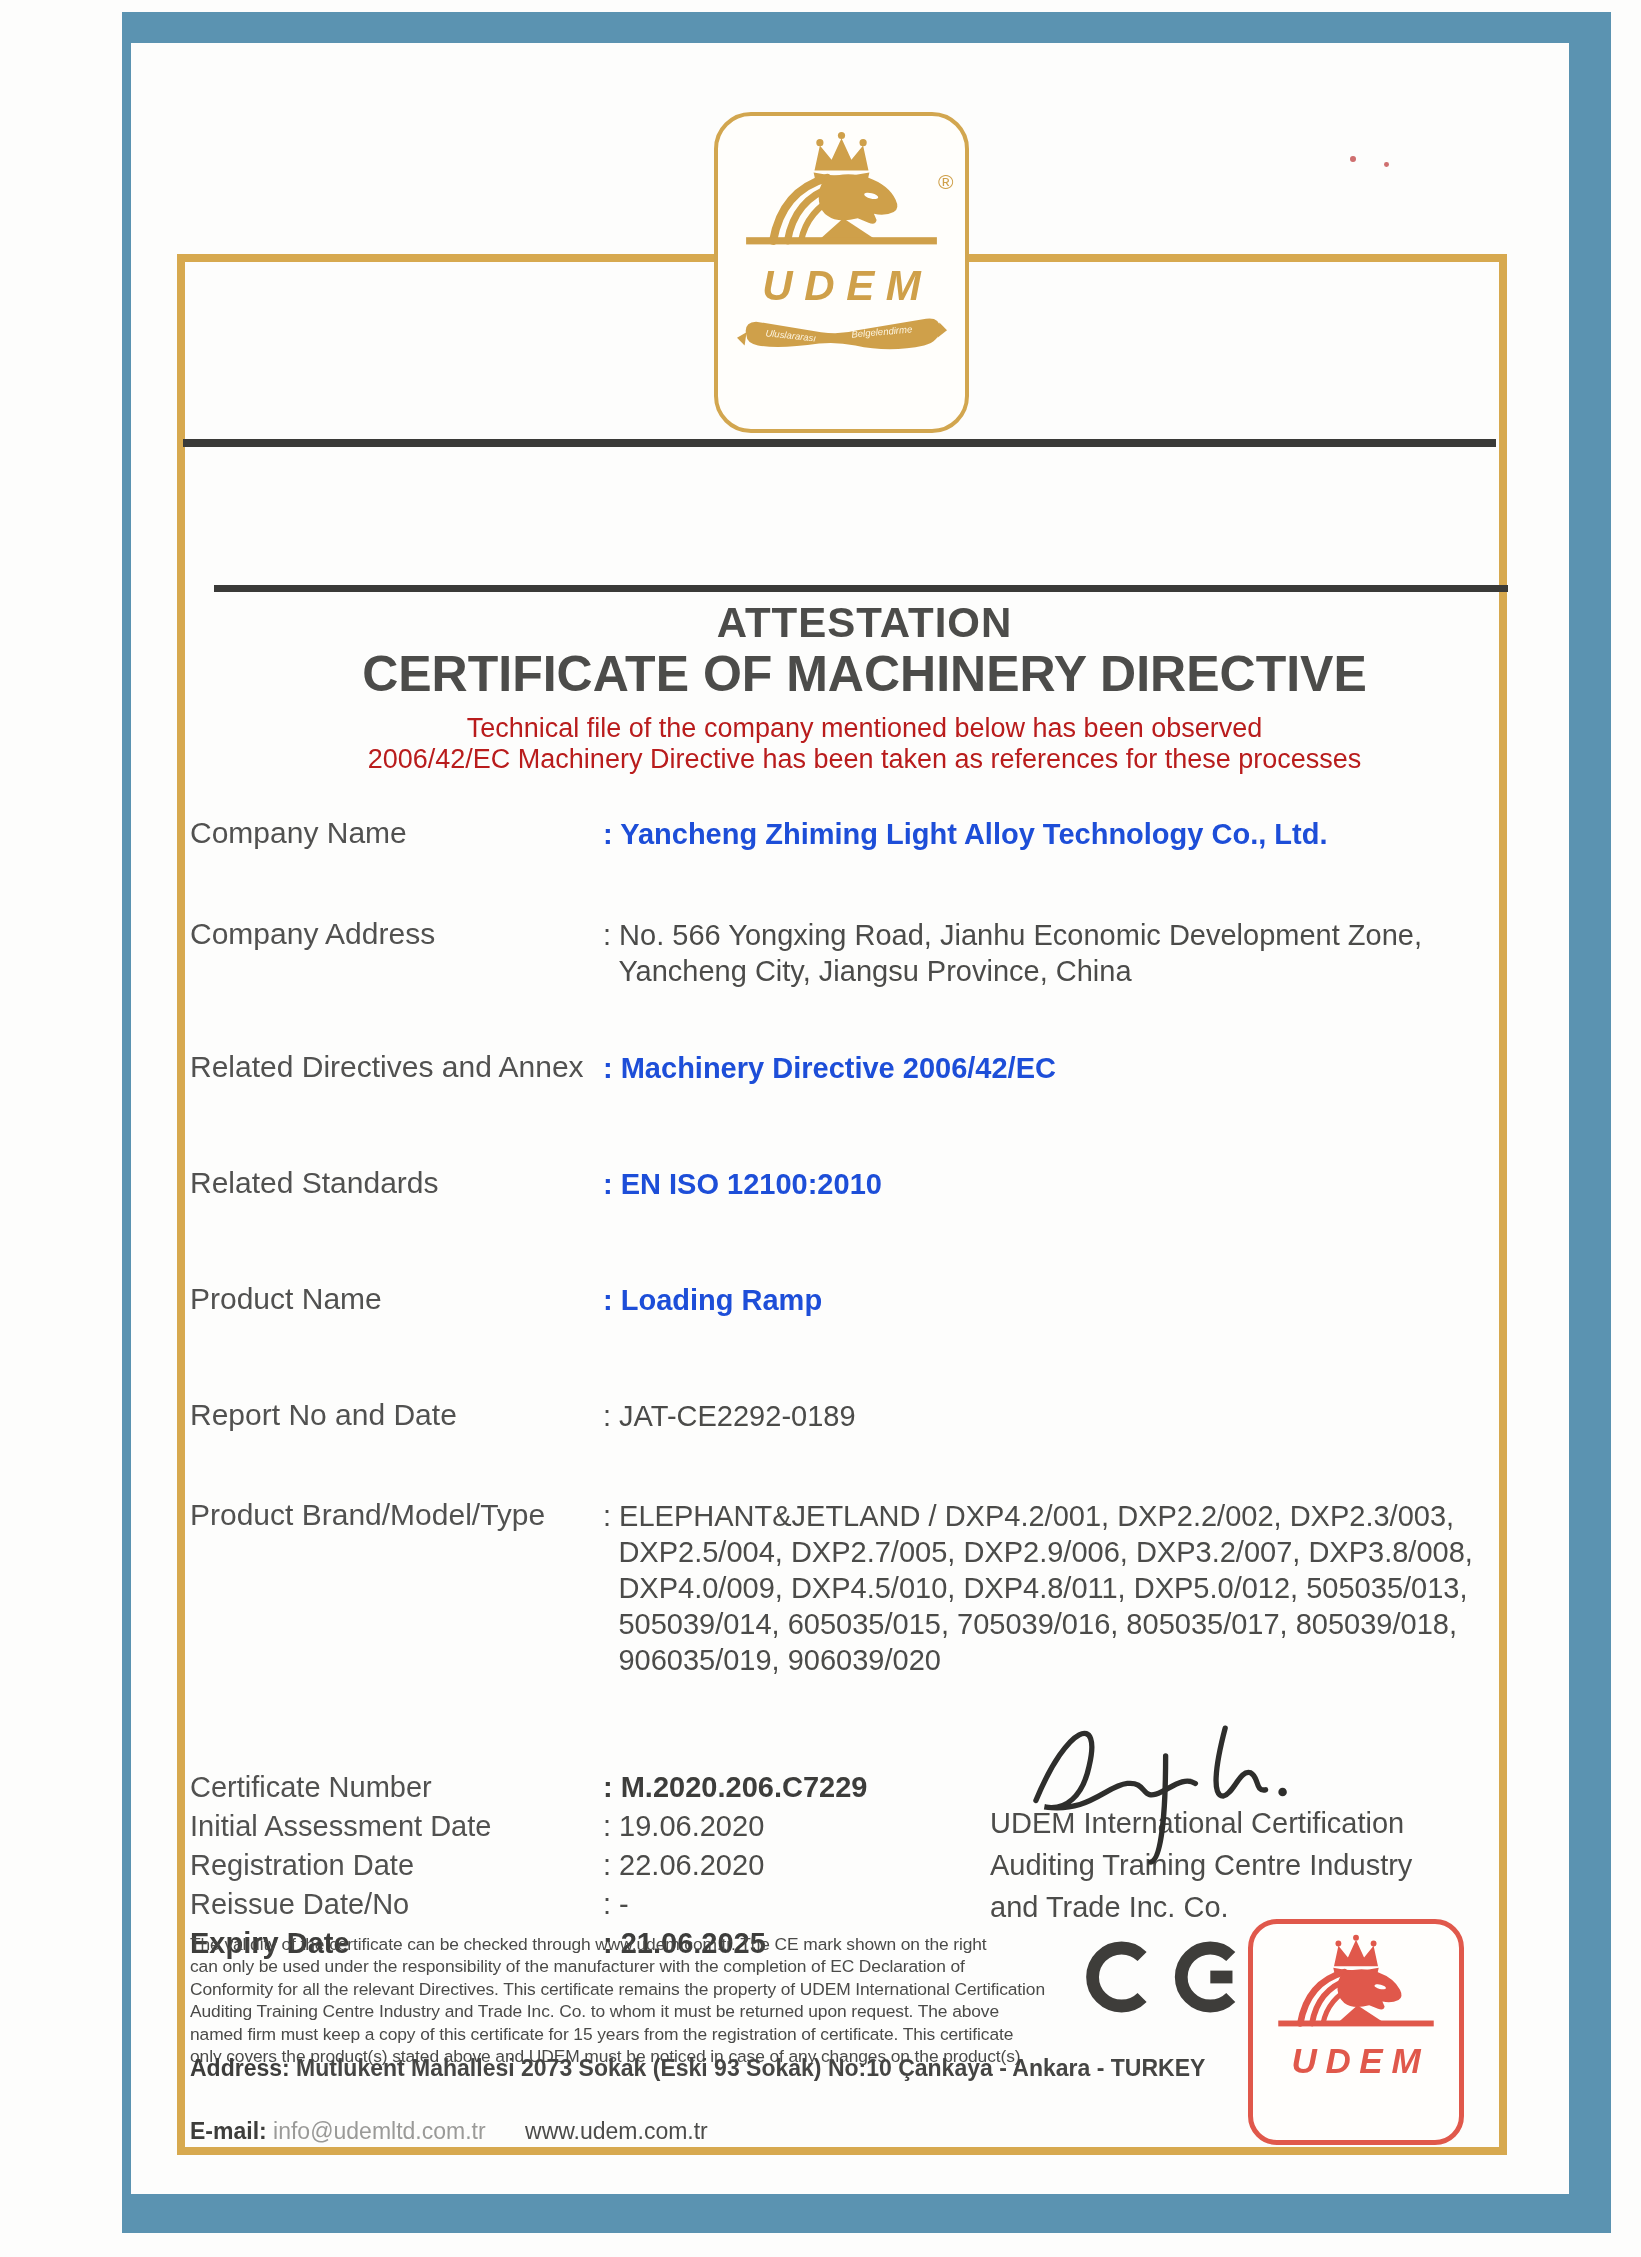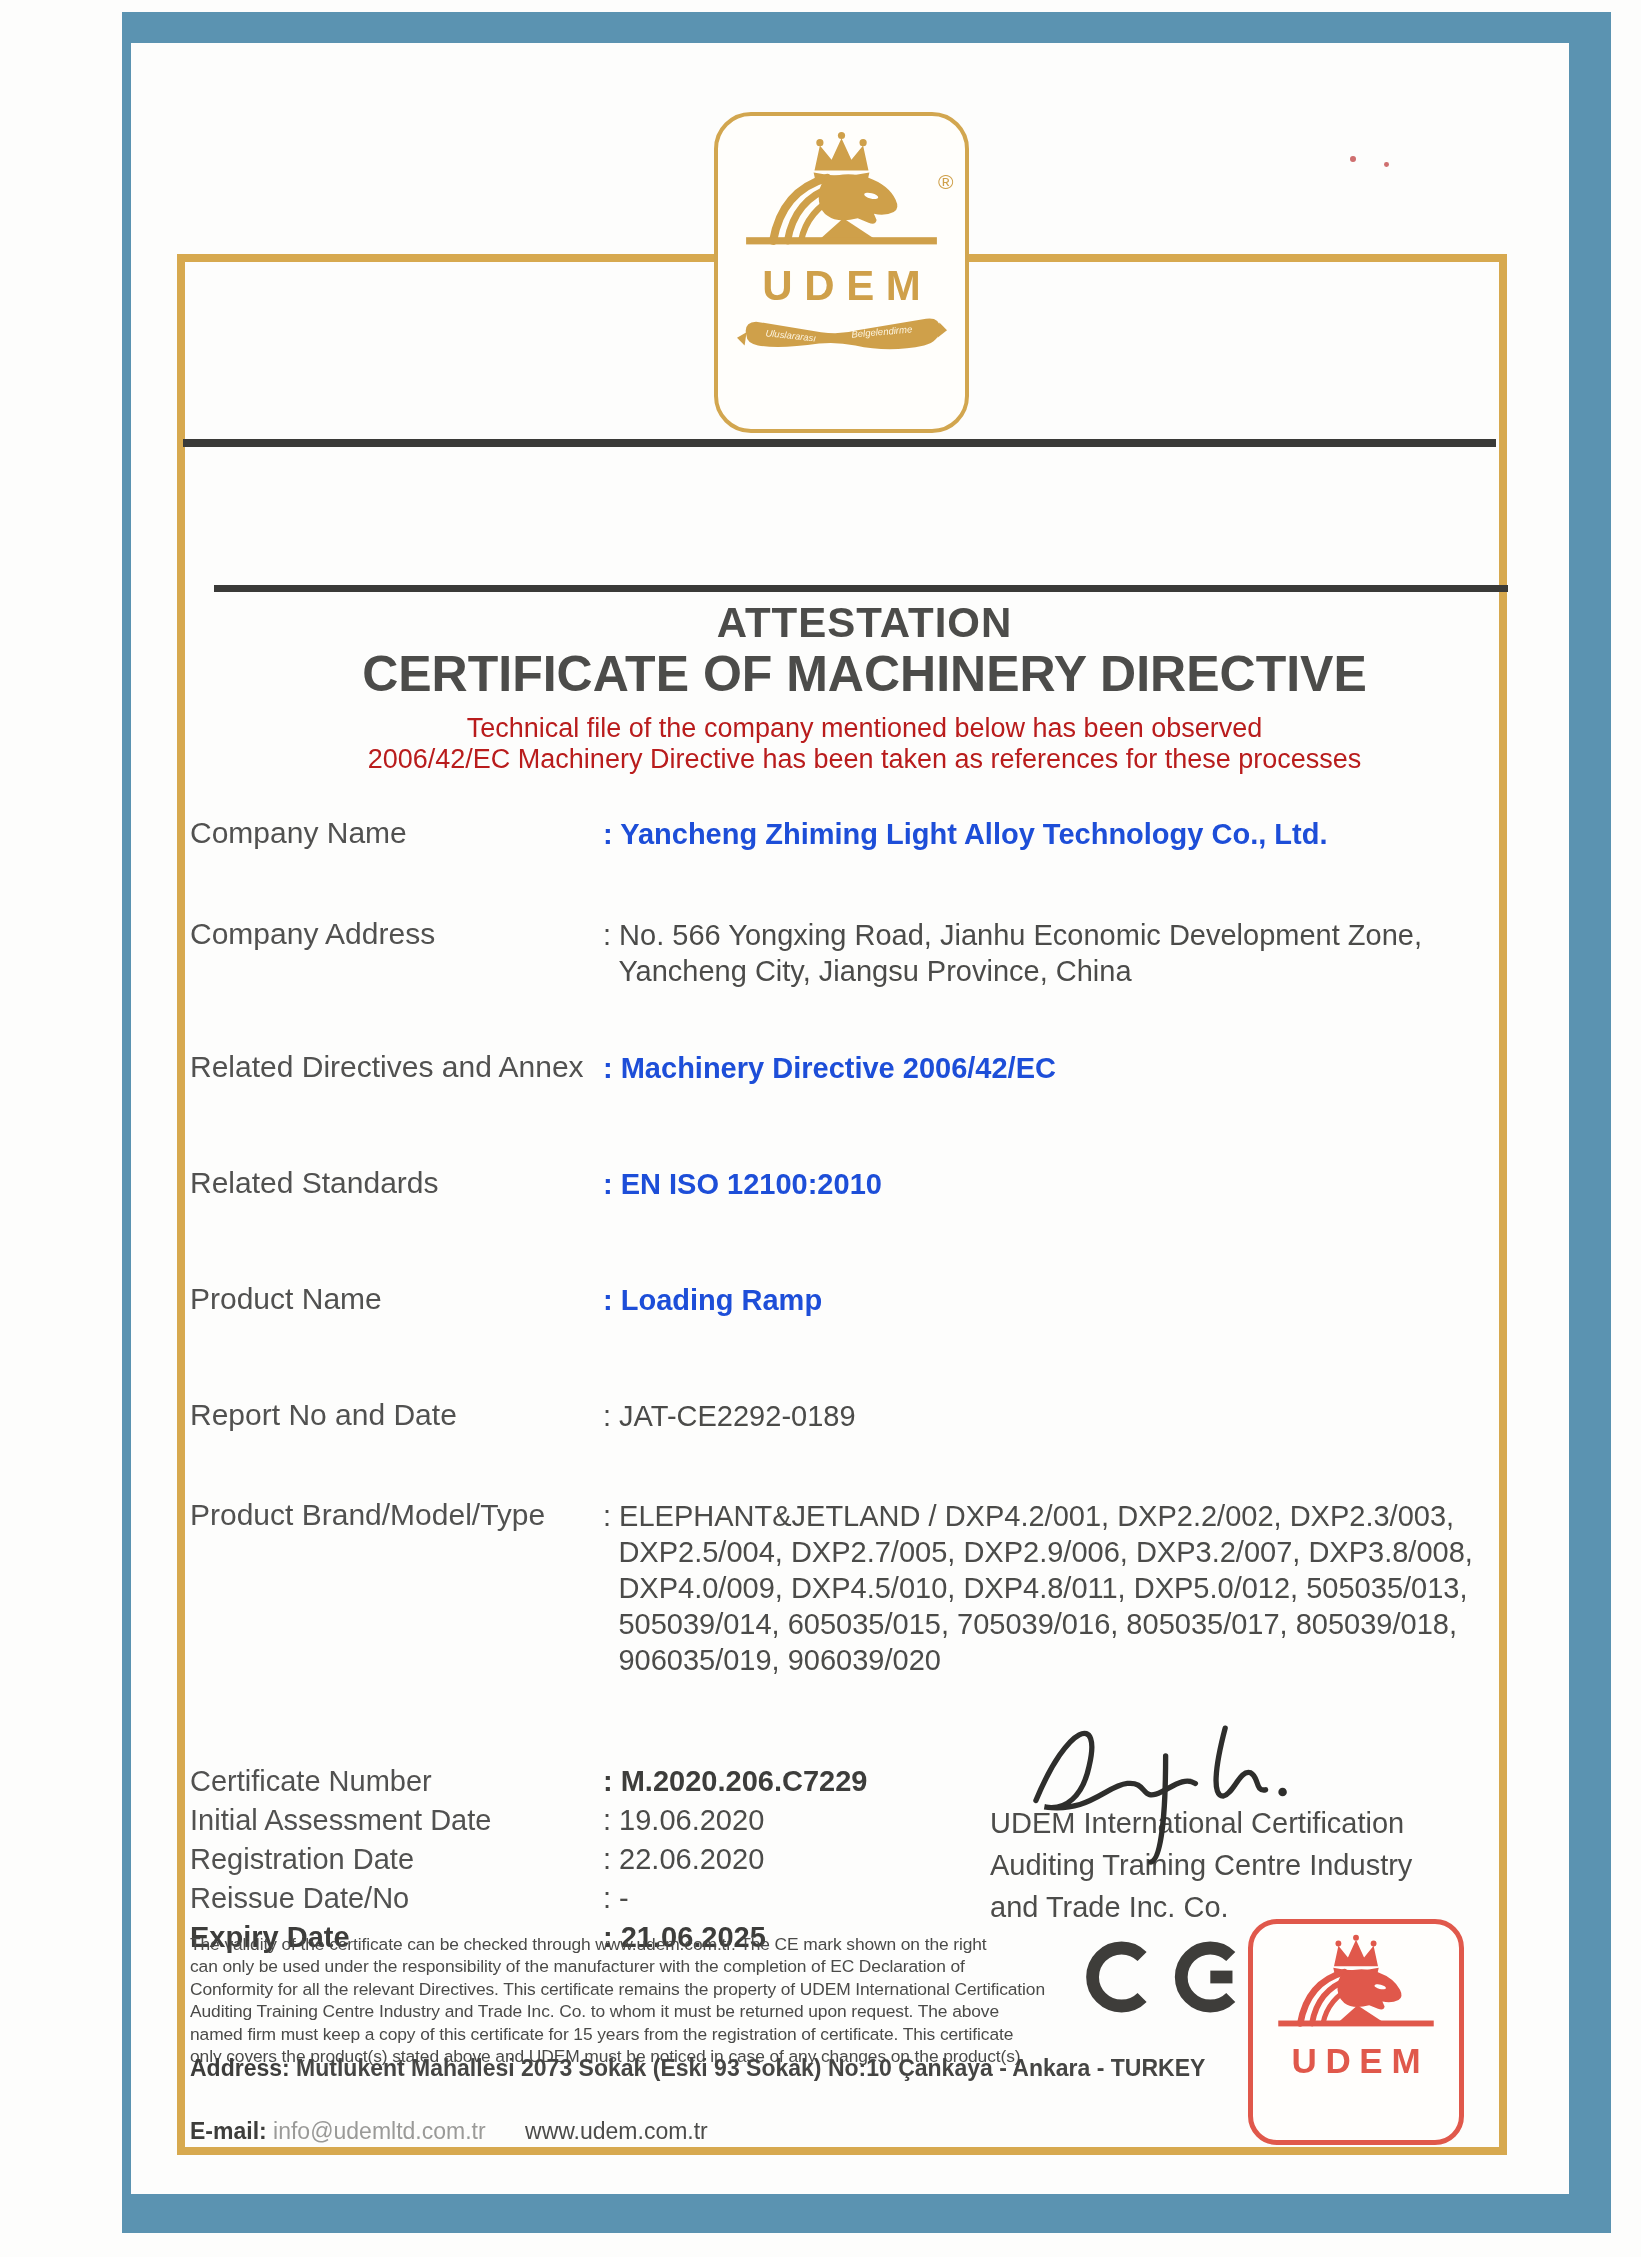--- a/index.html
+++ b/index.html
@@ -10,21 +10,21 @@
   .blue-frame{position:absolute;left:122px;top:11.6px;width:1489px;height:2221px;box-sizing:border-box;
               border-style:solid;border-color:#5b93b1;border-width:31px 42px 39px 9.7px;}
   .gold-frame{position:absolute;left:177px;top:254px;width:1330px;height:1901px;box-sizing:border-box;
               border:8.7px solid #d7a94f;}
 
   
   .logo-box{position:absolute;left:714px;top:112px;width:255px;height:321px;box-sizing:border-box;
             border:4.8px solid #d2a64f;border-radius:37px;background:#fffefb;z-index:3;text-align:center;color:#cfa04a;}
   .logo-box .lion{display:block;margin:15.4px auto 0;width:199px;height:135px;}
   .brand-word{font-weight:700;font-size:42px;letter-spacing:11.6px;color:#cfa04a;line-height:39px;
-              padding-left:11.6px;}
+              padding-left:11.6px;font-style:italic;}
   .reg-mark{position:absolute;right:11.6px;top:54px;font-size:21px;color:#cfa04a;}
   .ribbon-svg{display:block;margin:3.9px auto 0;width:210px;height:52px;}
   .ribbon-svg text{font-size:10px;font-style:italic;fill:#fdf4df;font-family:"Liberation Sans",sans-serif;}
 
   
   .rule-top{position:absolute;left:183px;top:439px;width:1313px;height:7.7px;background:#3a3a38;}
   .rule-bottom{position:absolute;left:214px;top:585px;width:1294px;height:6.8px;background:#3a3a38;}
   .cert-title{position:absolute;left:183px;top:450px;width:1313px;text-align:center;
               font-family:"Liberation Serif",serif;font-weight:700;font-size:108px;line-height:126px;
               letter-spacing:43px;padding-left:19.3px;box-sizing:border-box;color:#3b3b39;white-space:nowrap;}
@@ -37,21 +37,21 @@
 
   
   .frow{position:absolute;left:0;width:1641px;}
   .flabel{position:absolute;left:190px;font-size:30px;color:#515150;white-space:nowrap;}
   .fvalue{position:absolute;left:603px;width:898px;font-size:29px;line-height:36px;color:#4b4b49;}
   .fvalue.bold{font-weight:700;color:#1d4ed8;}
   .fvalue .cont{padding-left:15.4px;}
 
   
   .cert-block{position:absolute;left:190px;top:1765px;width:1072px;}
-  .crow{display:flex;height:39px;align-items:flex-start;}
+  .crow{display:flex;height:39px;align-items:flex-end;}
   .clabel{width:413px;font-size:29px;color:#515150;}
   .cvalue{font-size:29px;color:#4b4b49;}
   .crow.bold-label .clabel{font-weight:700;color:#3d3d3b;}
   .crow.bold-value .cvalue{font-weight:700;color:#3d3d3b;}
 
   
   .issuer{position:absolute;left:990px;top:1802px;width:463px;font-size:29px;line-height:42px;color:#4c4c4a;}
   .signature{position:absolute;left:1004px;top:1688px;width:319px;height:193px;z-index:2;}
 
   

